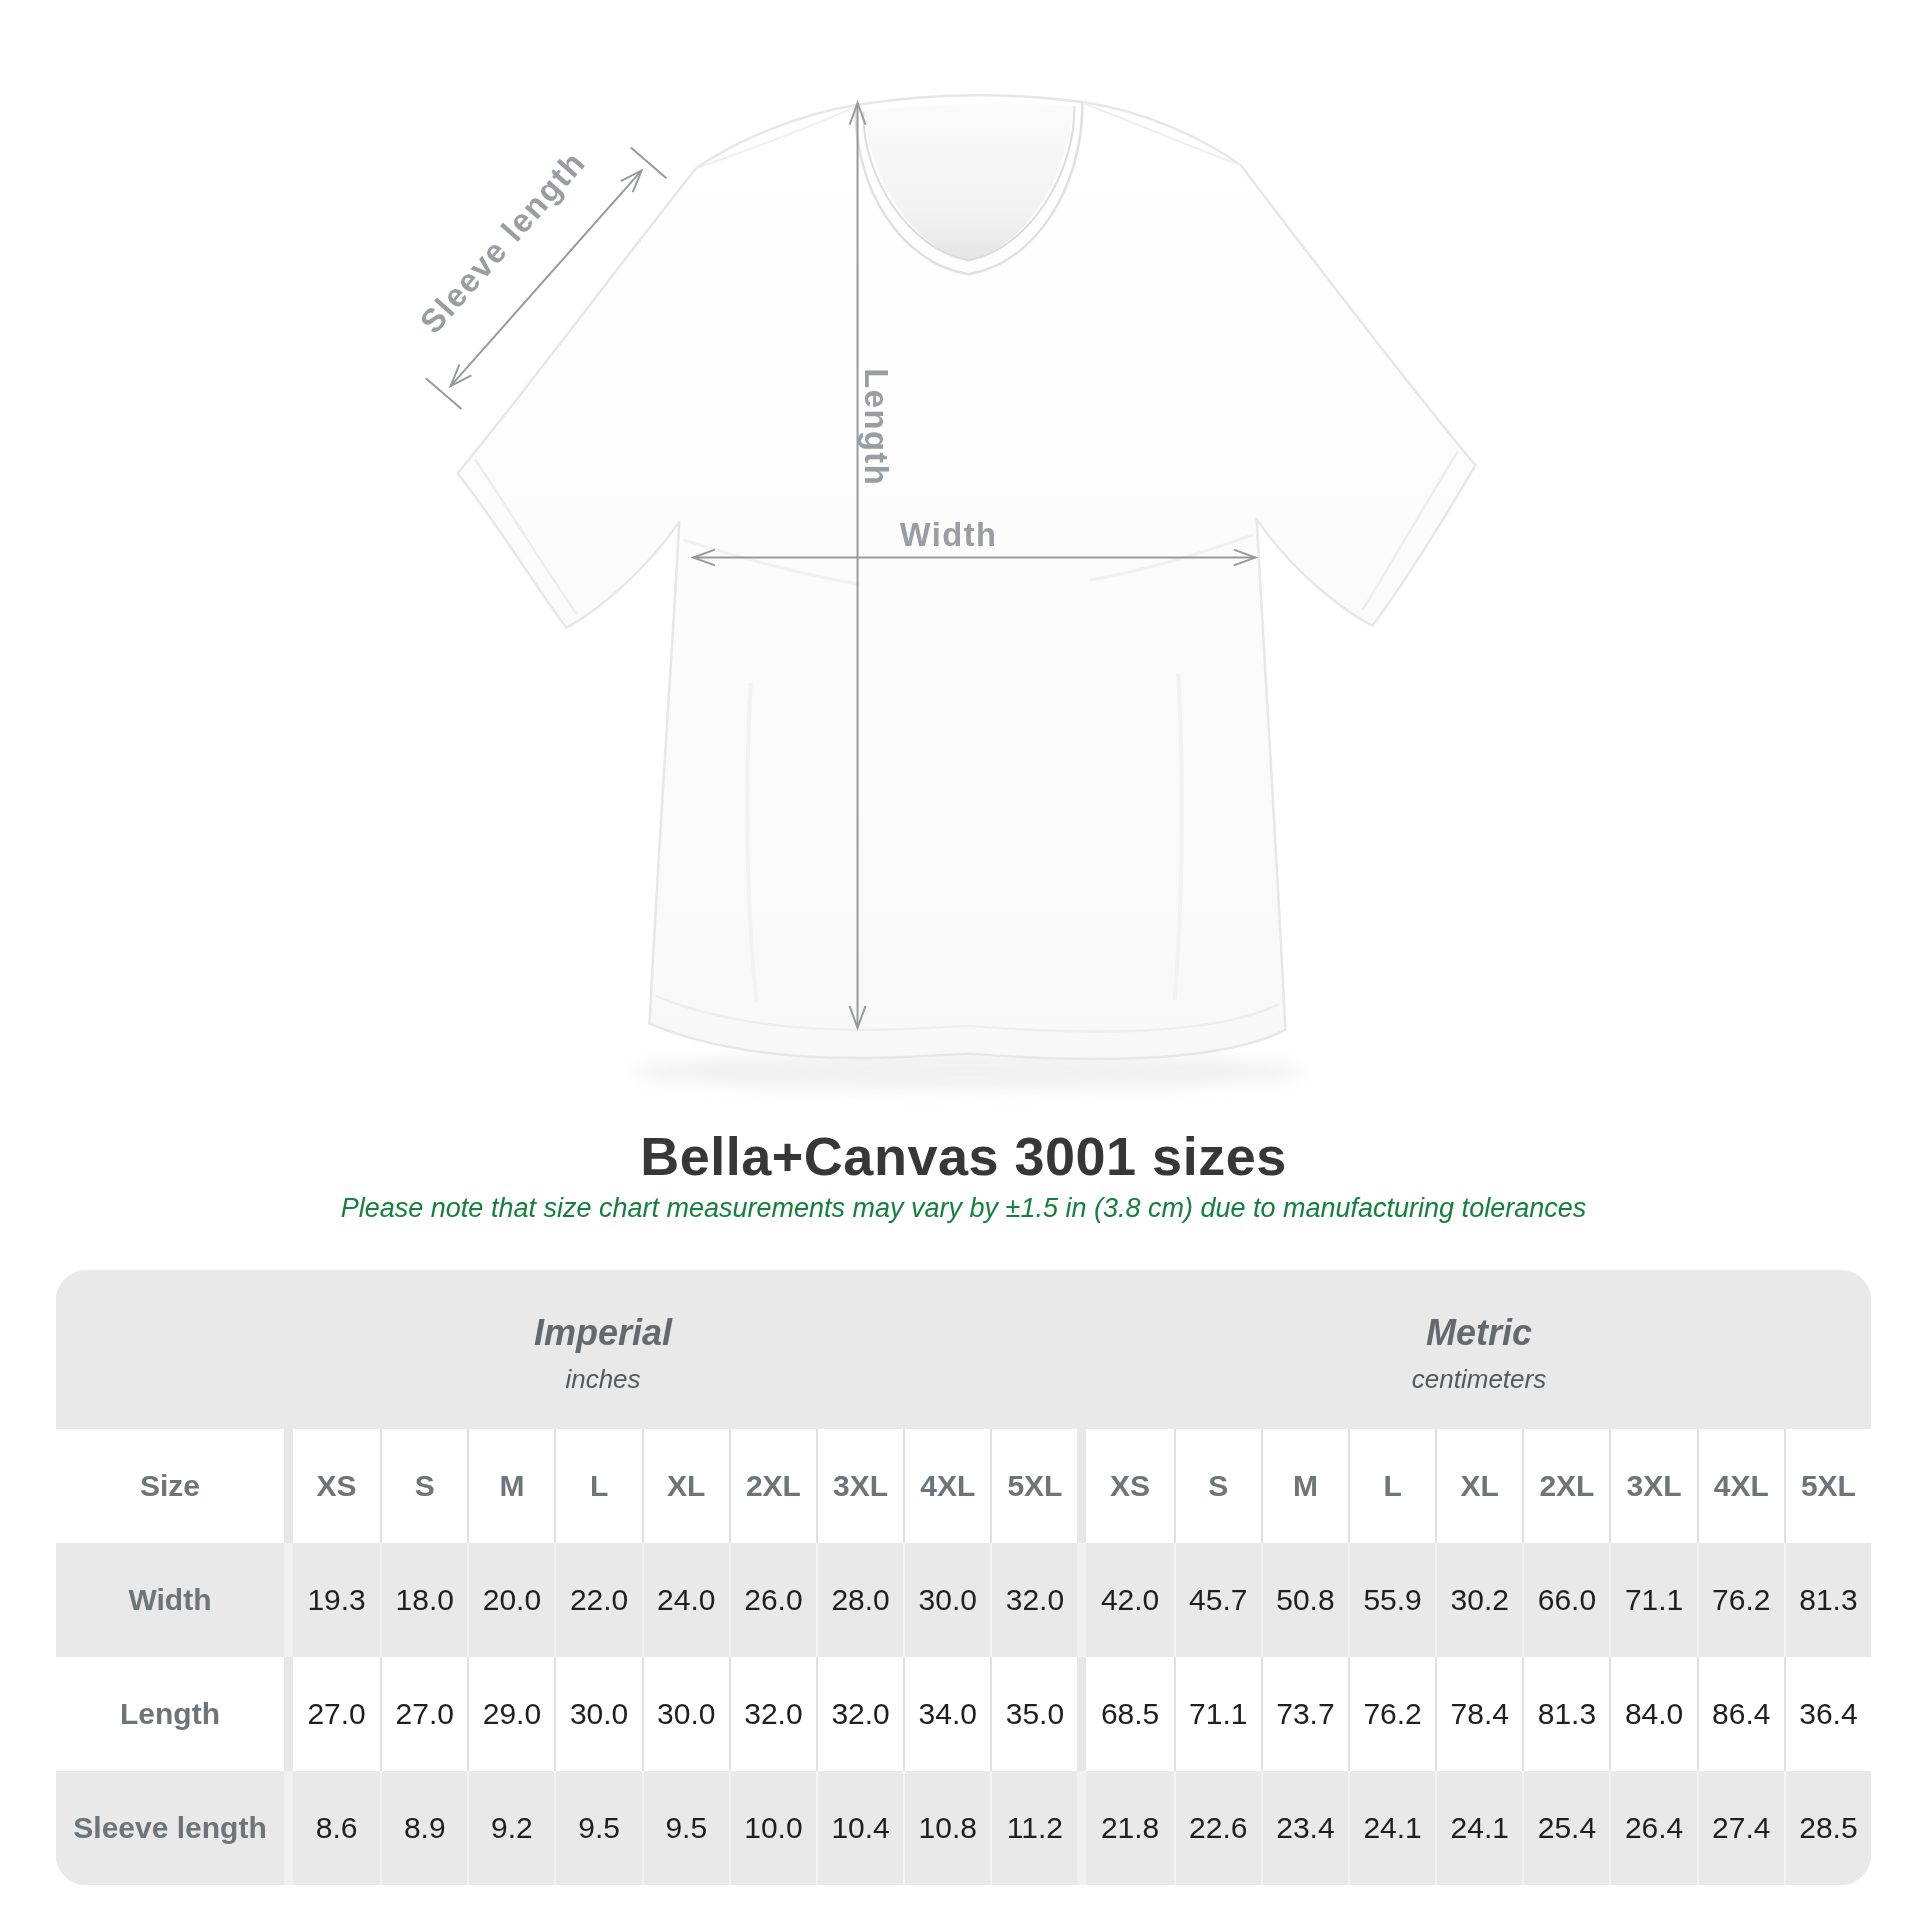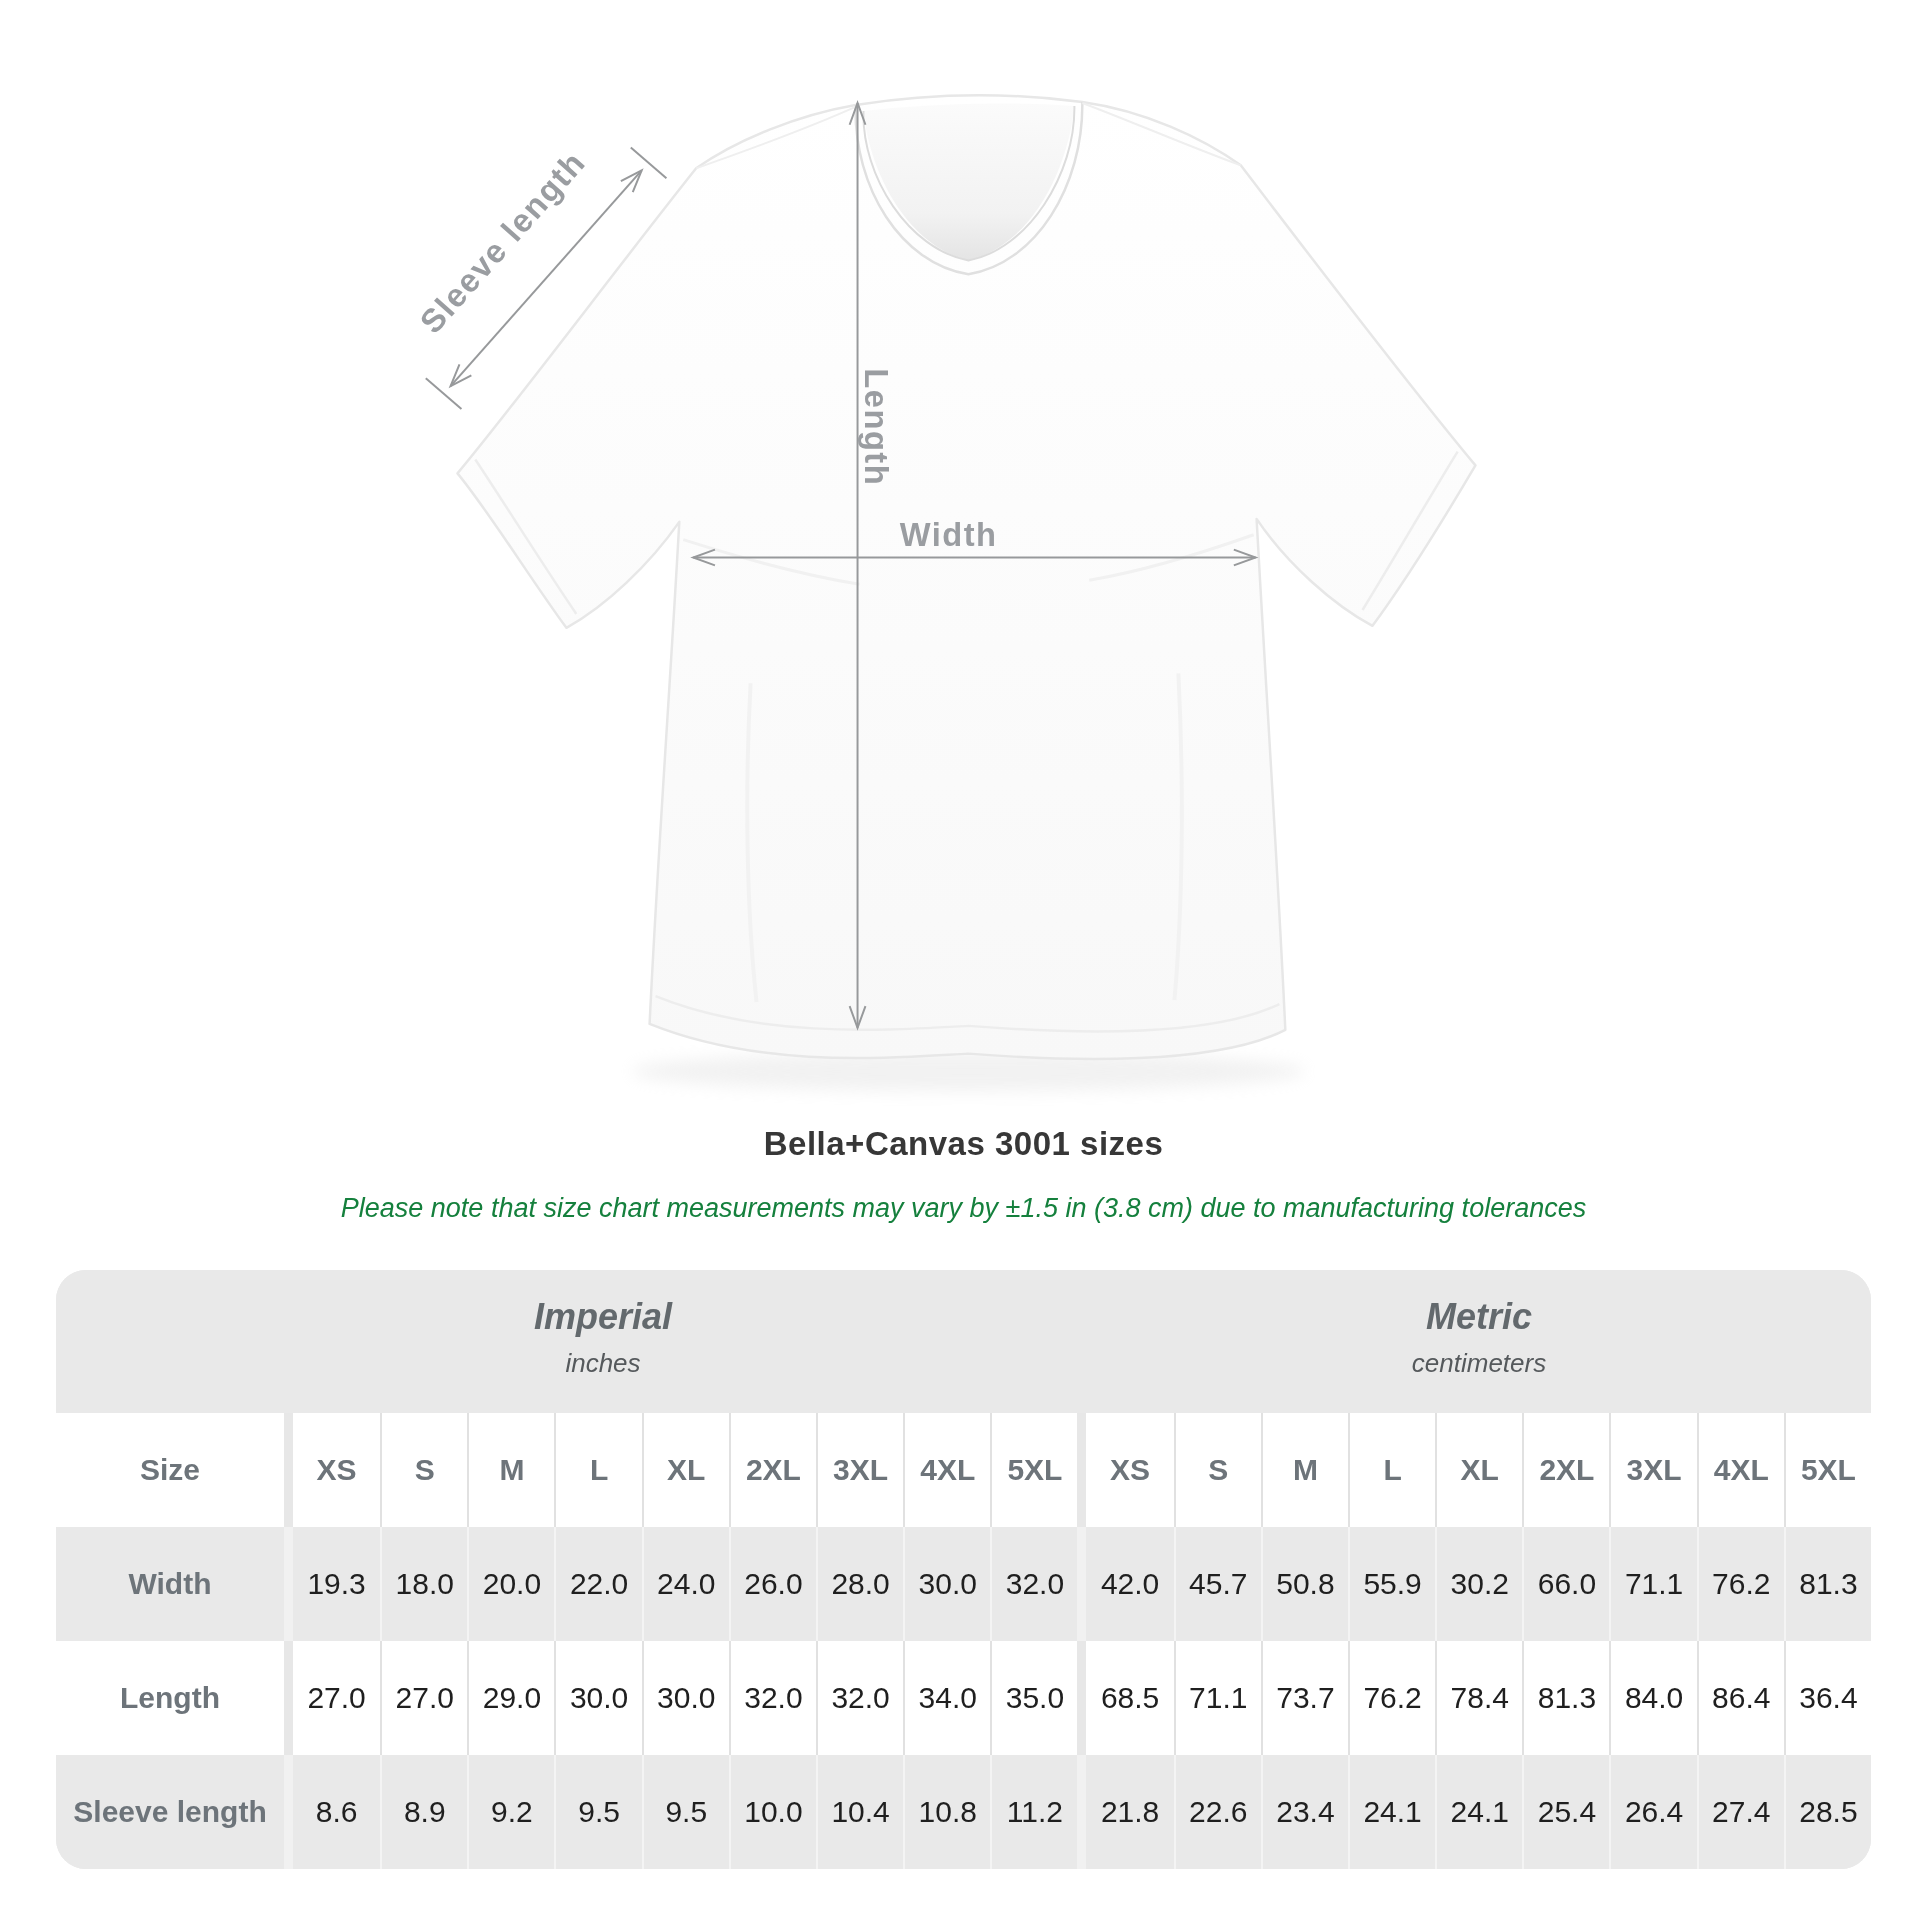--- a/index.html
+++ b/index.html
@@ -14,36 +14,36 @@
   .shirt-svg { position: absolute; left: 0; top: 0; z-index: 0; }
   .dim-label {
     font-family: "Liberation Sans", sans-serif;
     font-weight: 700; font-size: 33px; letter-spacing: 1.5px;
     fill: #9a9da1;
   }
 
   
   .page-title {
     position: absolute; left: 0; top: 1125px; width: 100%;
-    text-align: center; font-size: 33px; font-weight: 700;
+    text-align: center; font-size: 54px; font-weight: 700;
     color: #373737; z-index: 2; letter-spacing: 0.5px;
   }
   .page-subtitle {
     position: absolute; left: 0; top: 1193px; width: 100%;
     text-align: center; font-size: 27px; font-style: italic;
     color: #15803d; z-index: 2;
   }
 
   
   .sizes-panel {
     position: absolute; left: 56px; top: 1270px; width: 1815px;
     border-radius: 30px; overflow: hidden; z-index: 2;
     background: #e9e9e9;
   }
-  .band { position: relative; height: 143px; background: #e9e9e9; }
+  .band { position: relative; height: 143px; background: #e9e9e9; margin-top: 16px; }
   .unit-group { position: absolute; top: 0; transform: translateX(-50%); text-align: center; }
   .ug-label { margin-top: 26px; font-size: 36px; font-weight: 700; font-style: italic; color: #63696d; }
   .ug-unit  { margin-top: 10px; font-size: 26px; font-style: italic; color: #55595c; }
 
   .trow {
     display: grid;
     grid-template-columns: 228px 9px repeat(9, 1fr) 9px repeat(9, 1fr);
     height: 114px;
   }
   .trow > div { display: flex; align-items: center; justify-content: center; height: 100%; }

